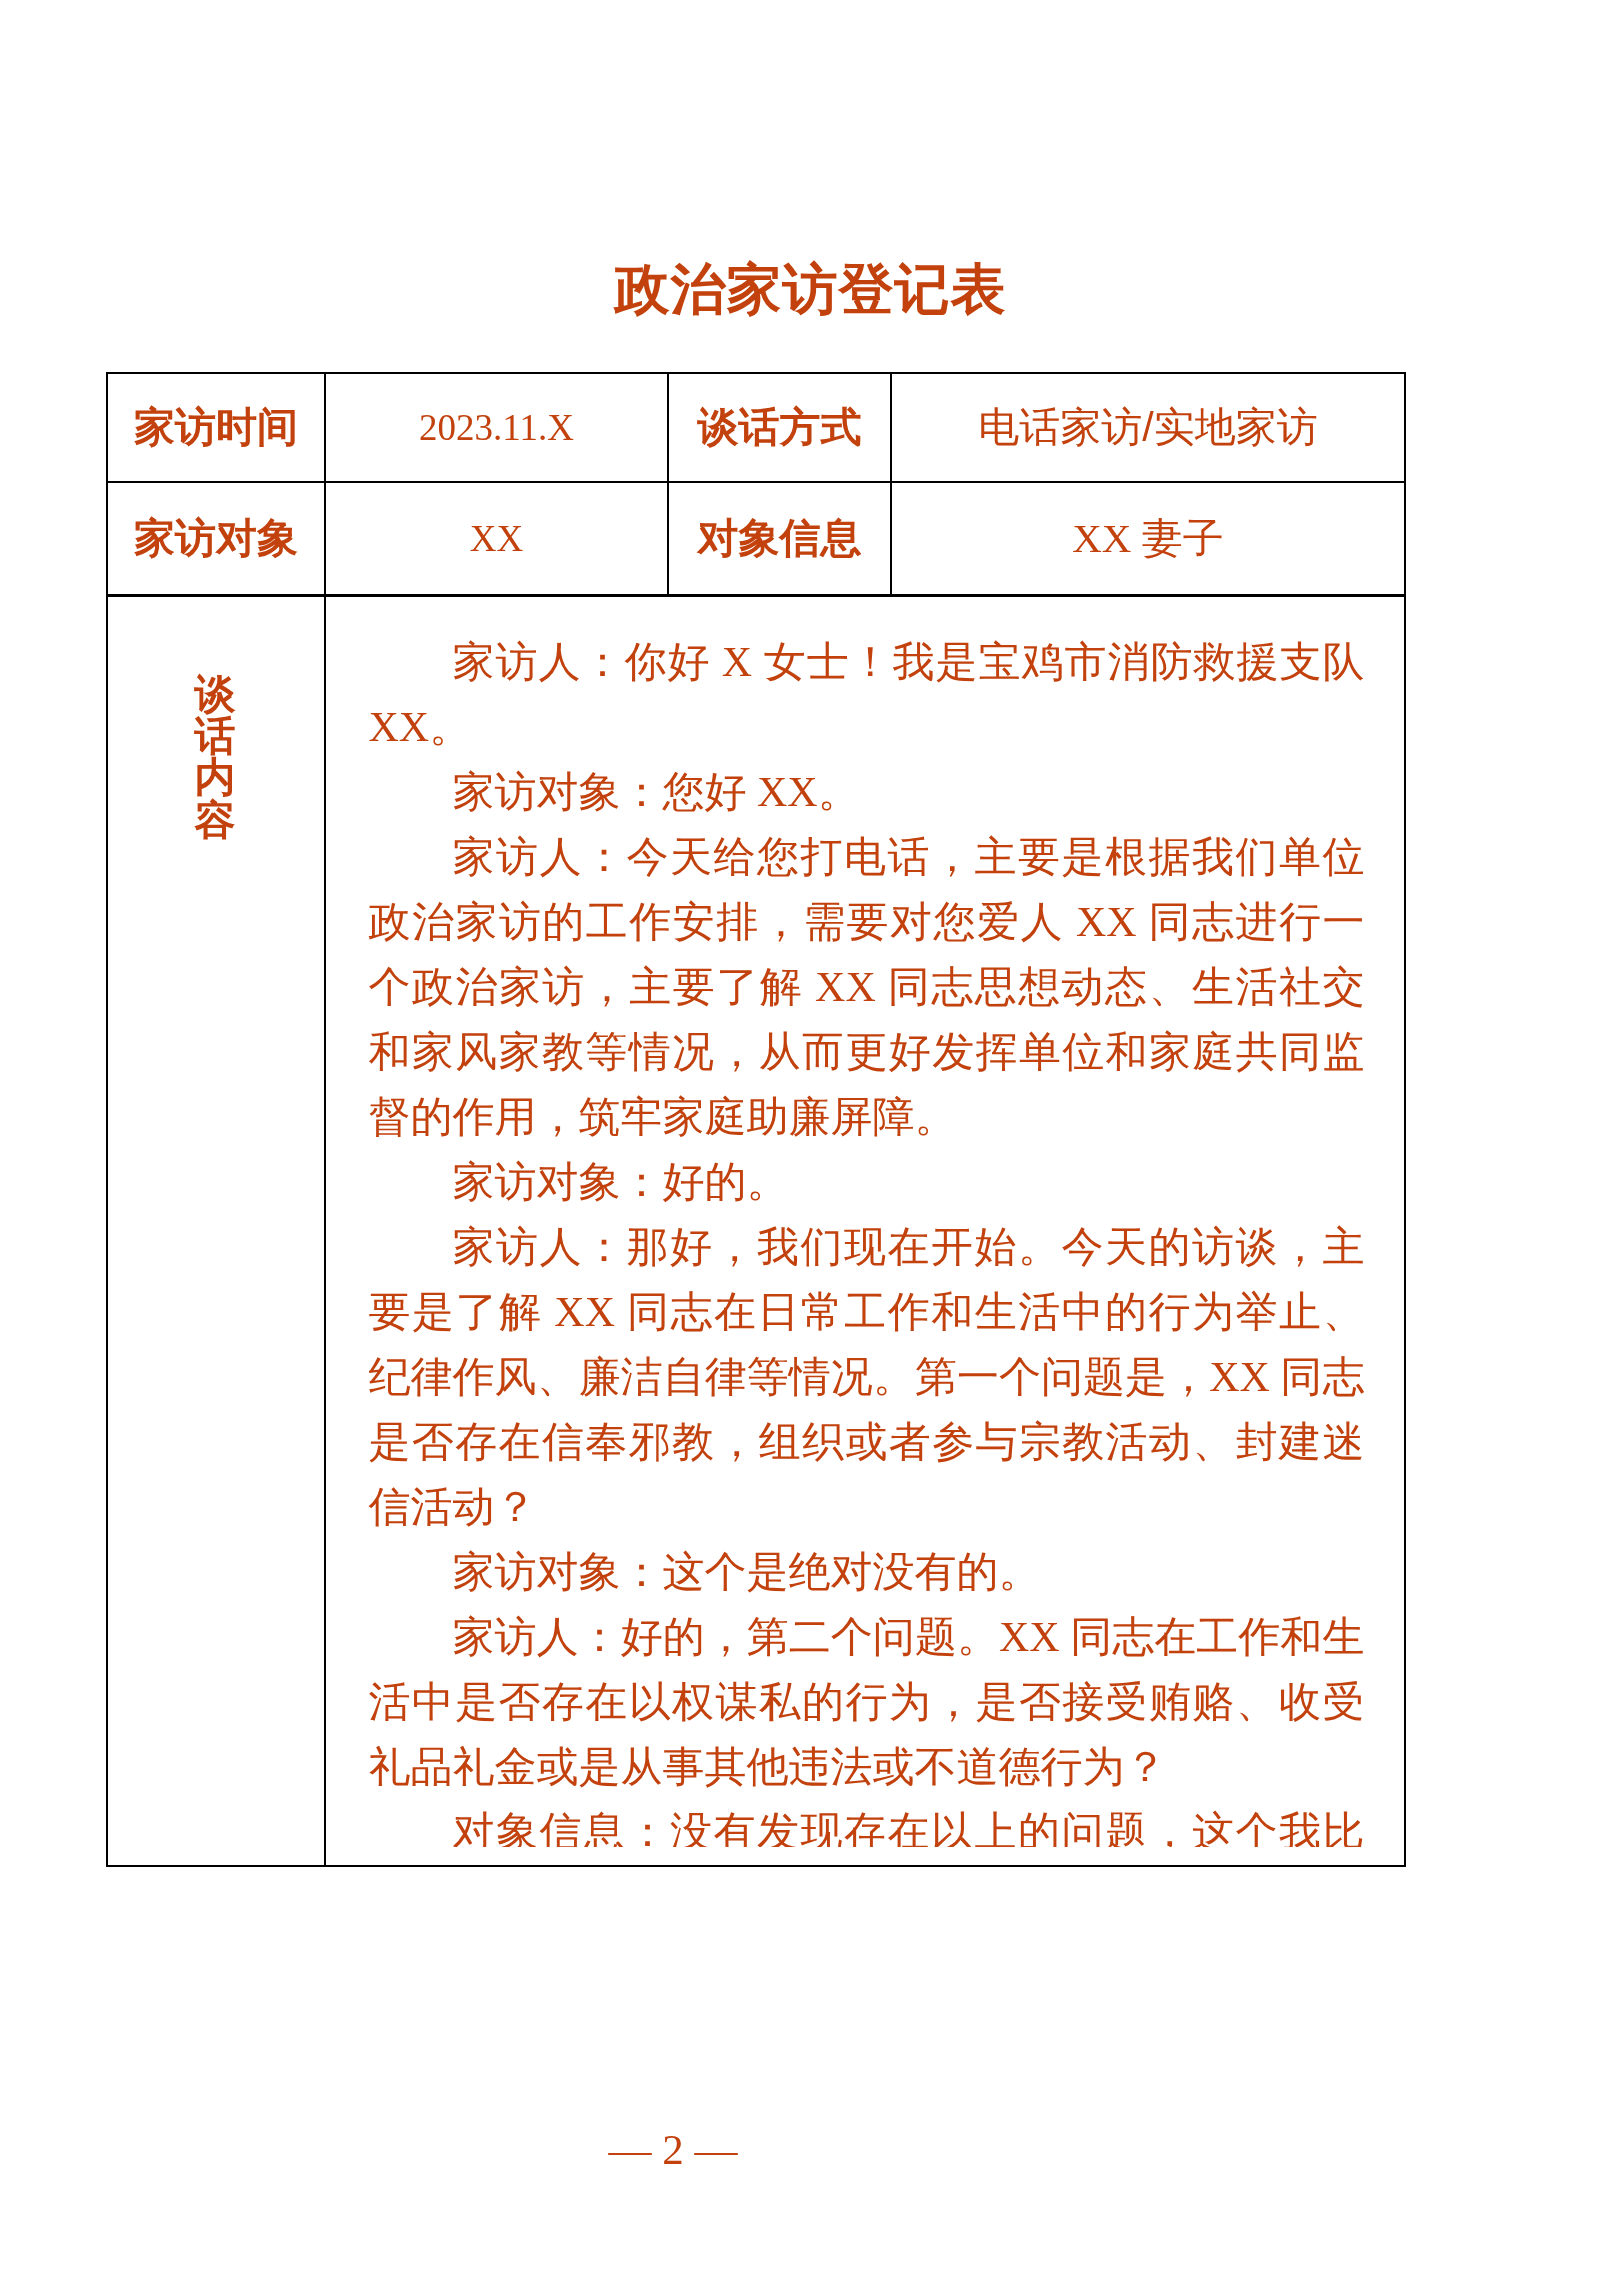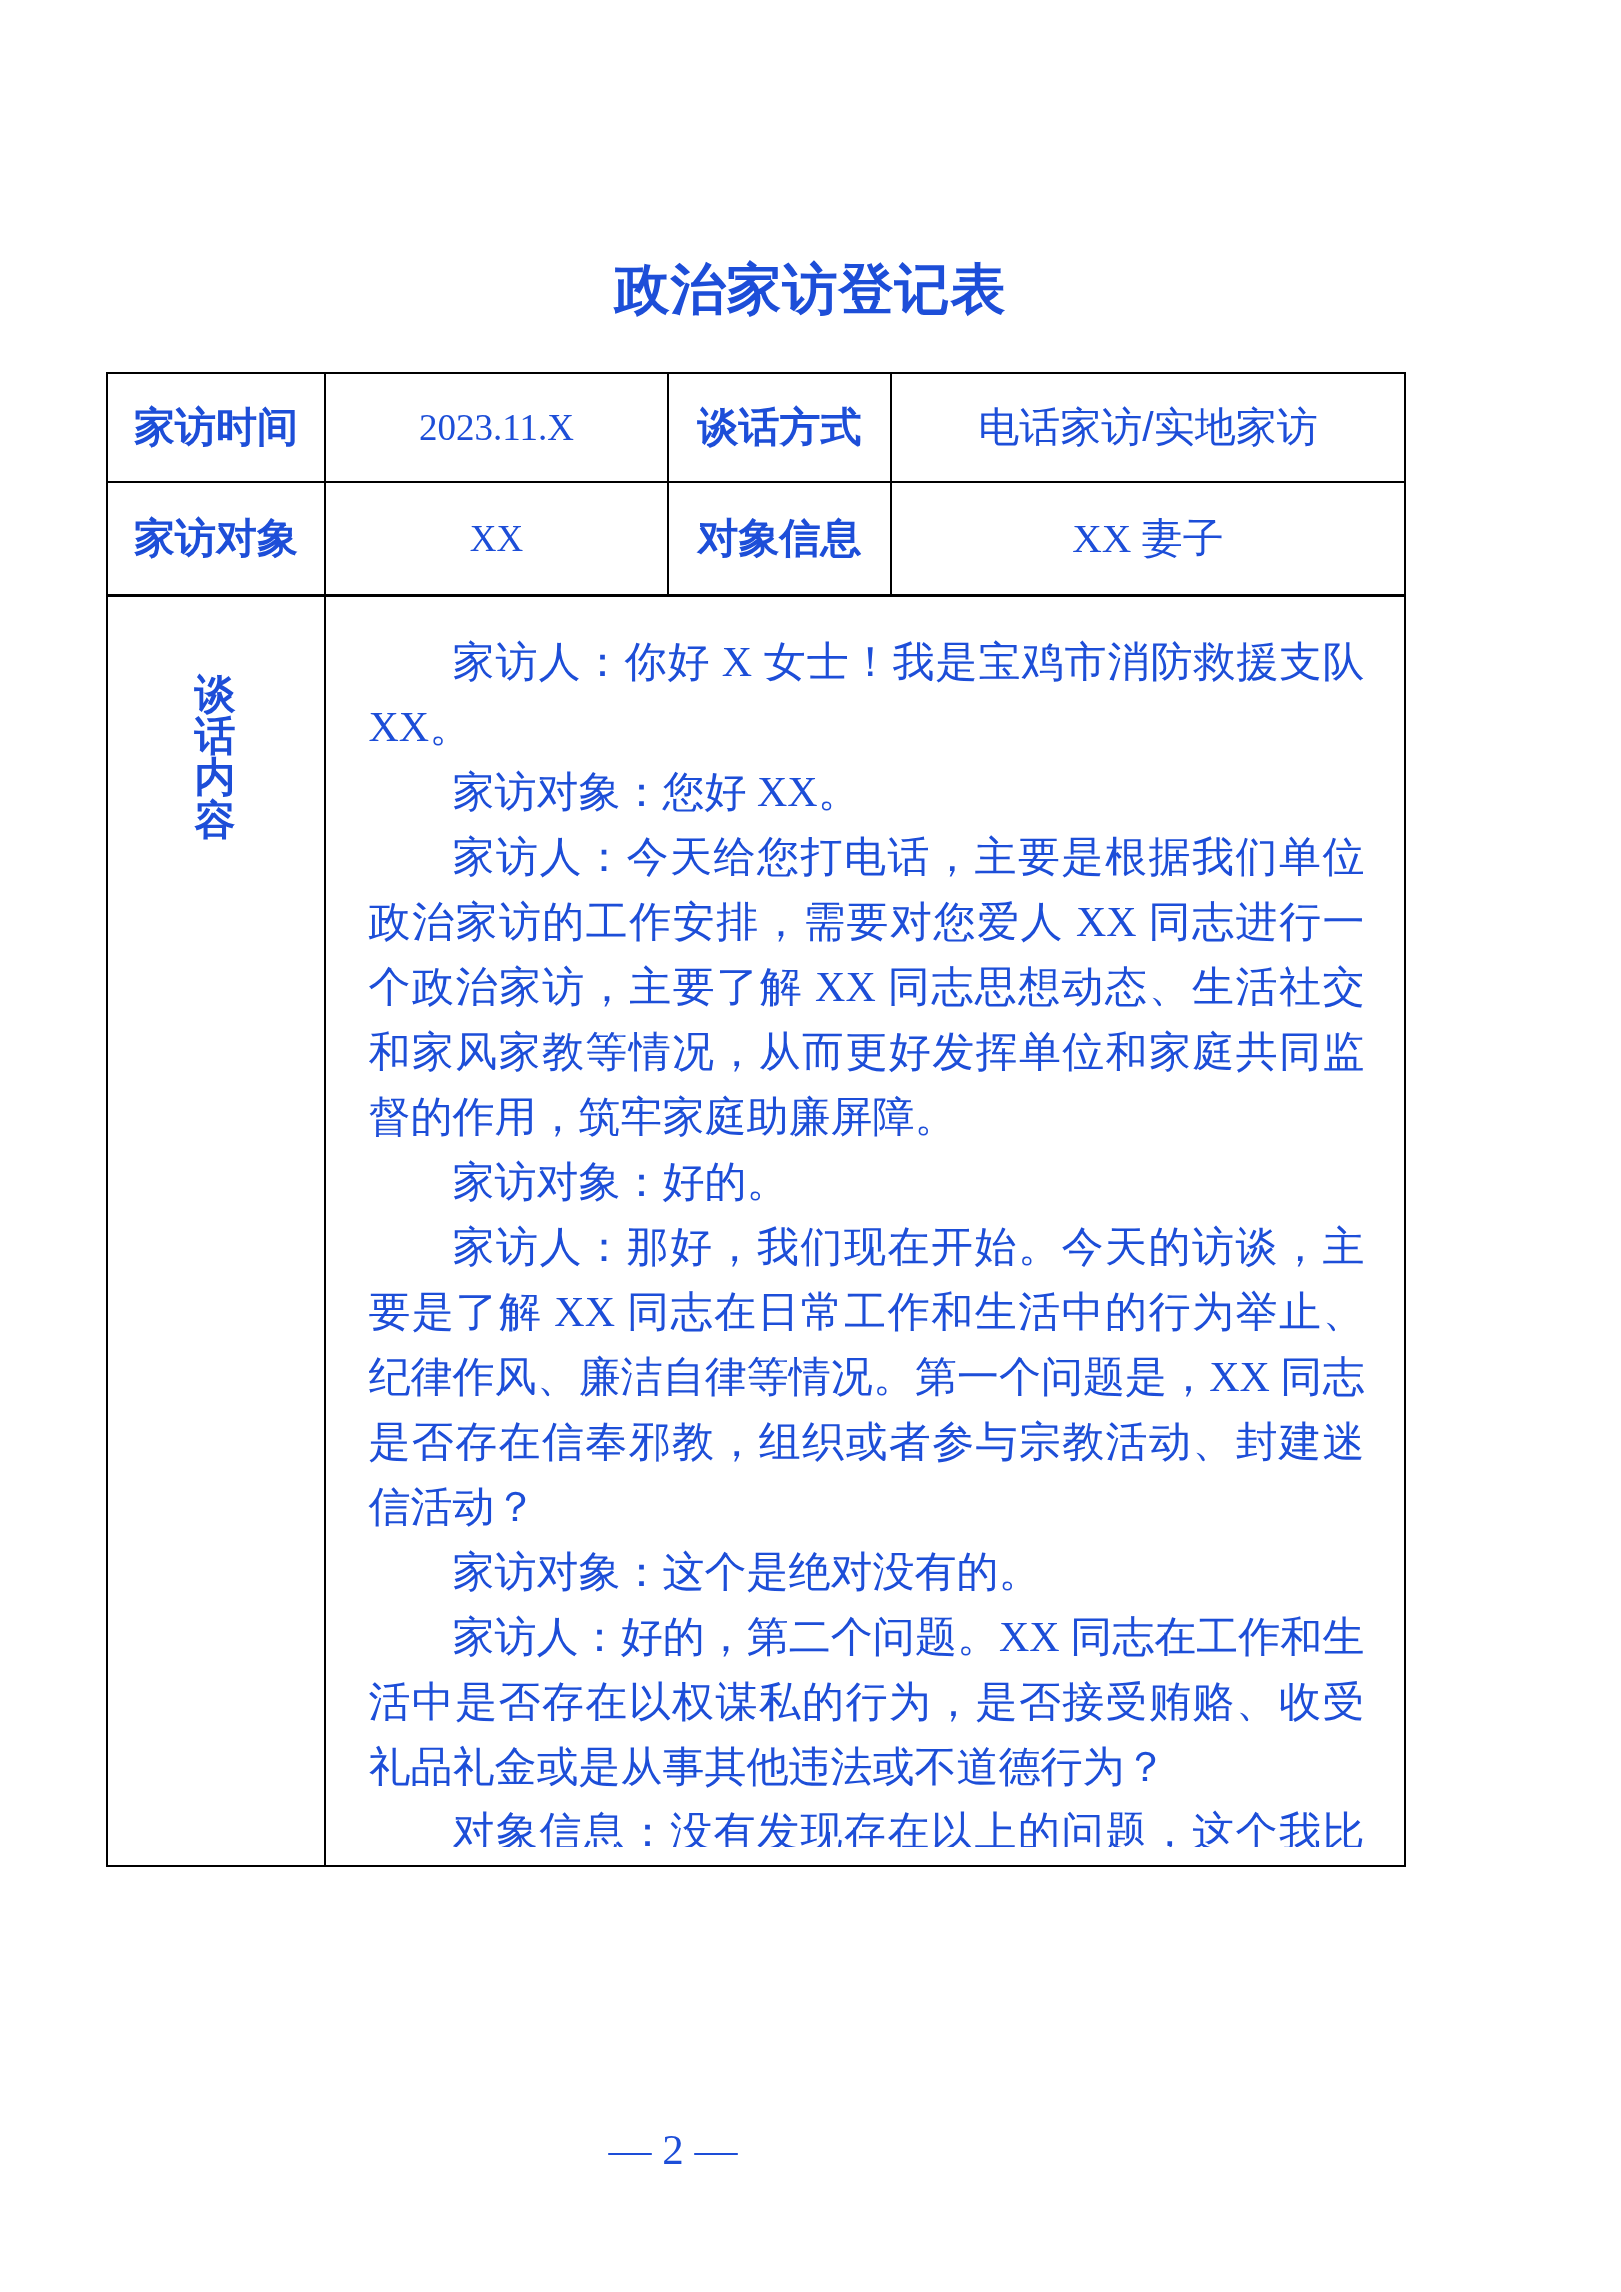--- a/index.html
+++ b/index.html
@@ -5,21 +5,21 @@
   html, body {
     margin: 0;
     padding: 0;
     background: #ffffff;
   }
   .page {
     position: relative;
     width: 1621px;
     height: 2229px;
     background: #ffffff;
-    color: #1d4ed8;
+    color: #c2410c;
     font-family: "Liberation Sans", sans-serif;
     overflow: hidden;
   }
   .title {
     position: absolute;
     top: 253px;
     left: 0;
     width: 100%;
     margin: 0;
     text-align: center;

